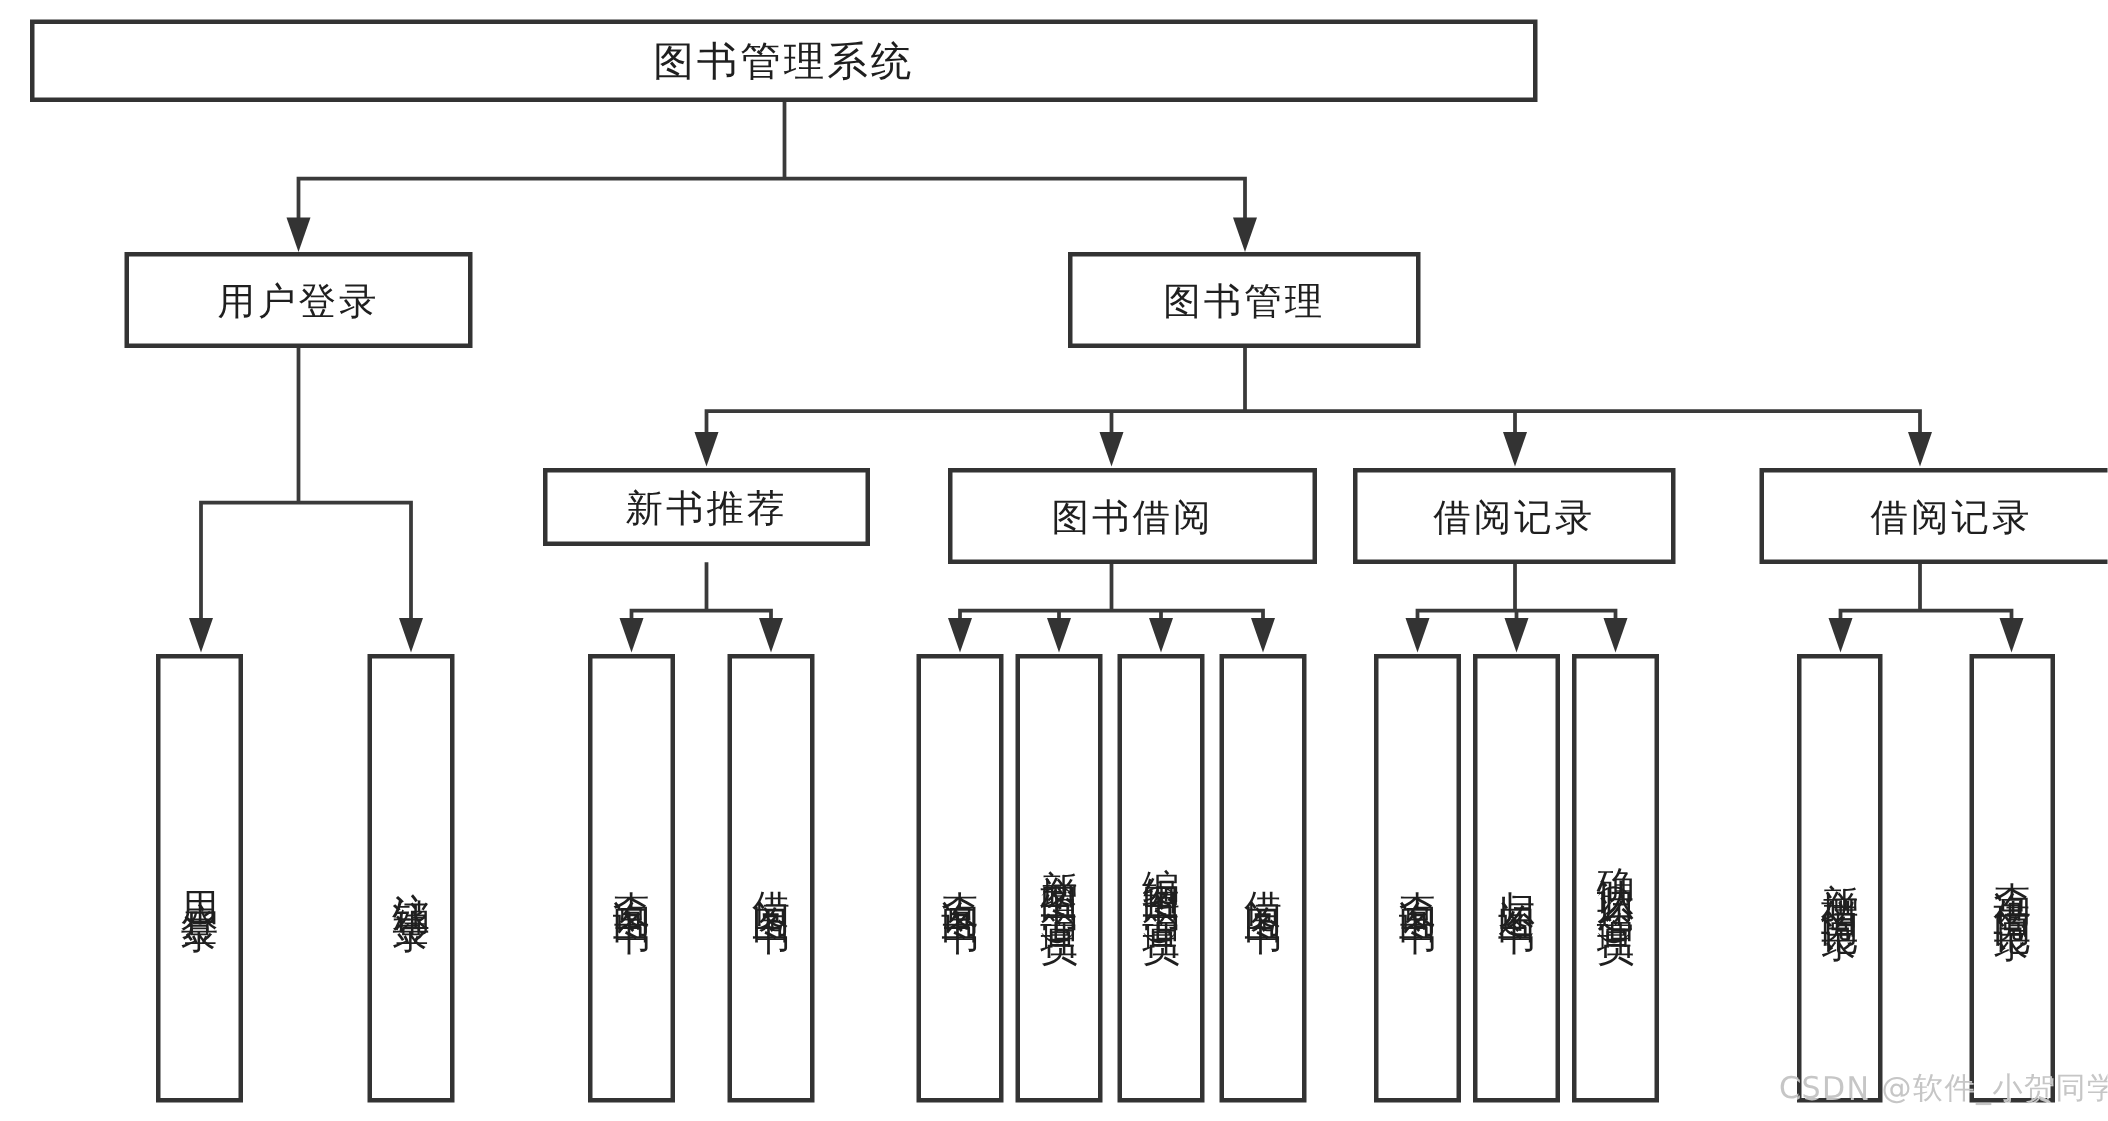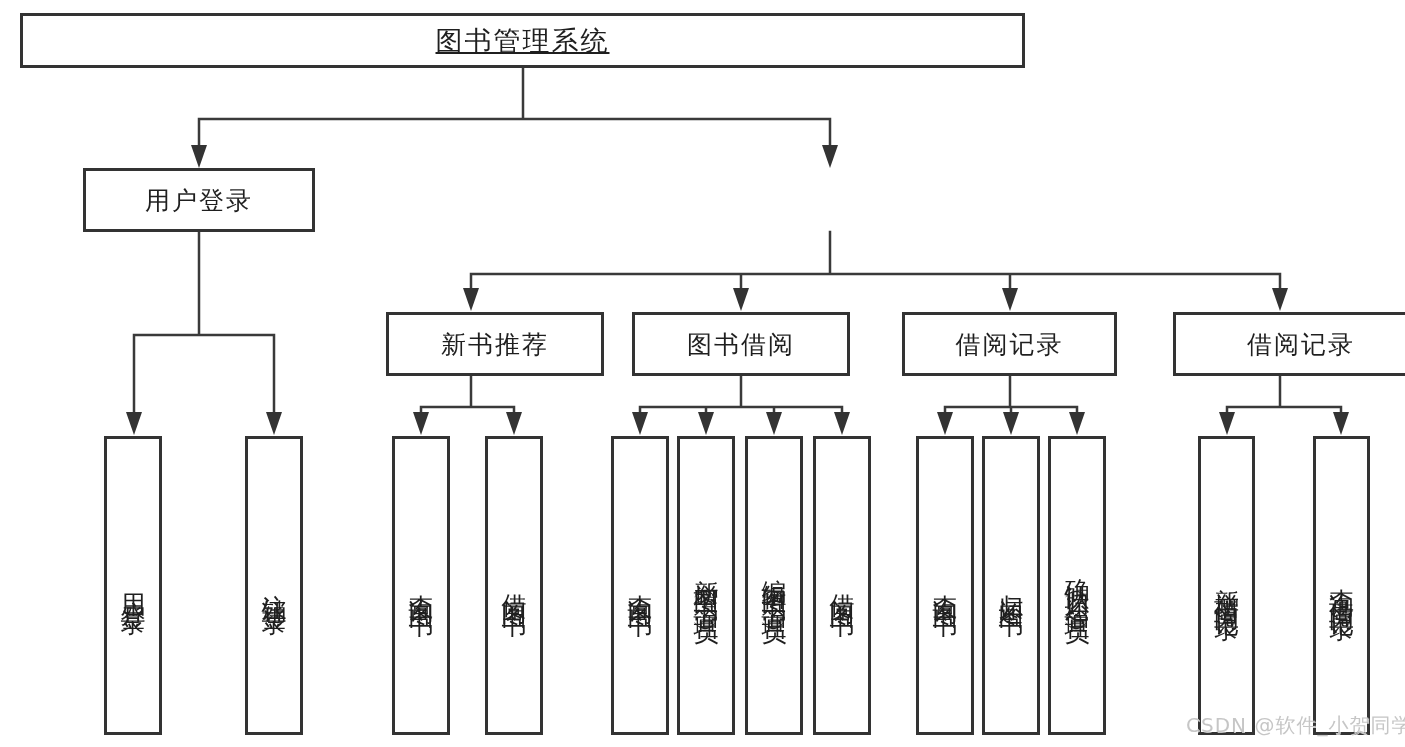--- a/index.html
+++ b/index.html
@@ -39,21 +39,20 @@
     z-index:2;
     color:var(--text);
   }
   .hbox{
     font-size:25px;
     letter-spacing:2px;
     white-space:nowrap;
   }
   .root-box{
     font-size:27px;
-    text-decoration:underline;
   }
   .vbox{
     writing-mode:vertical-rl;
     text-orientation:mixed;
     font-size:25px;
     letter-spacing:6px;
     line-height:1;
   }
   .watermark{
     position:absolute;
@@ -101,23 +100,24 @@
       <polygon points="1011,435 1003,412 1019,412"></polygon>
       <polygon points="1077,435 1069,412 1085,412"></polygon>
       <polygon points="1227,435 1219,412 1235,412"></polygon>
       <polygon points="1341,435 1333,412 1349,412"></polygon>
     </g>
   </svg>
 
   <div class="node hbox root-box" style="left:20px;top:13px;width:1005px;height:55px;">图书管理系统</div>
 
   <div class="node hbox" style="left:83px;top:168px;width:232px;height:64px;">用户登录</div>
+  <div class="node hbox" style="left:712px;top:168px;width:235px;height:64px;">图书管理</div>
 
-  <div class="node hbox" style="left:362px;top:312px;width:218px;height:64px;margin-left:24px;">新书推荐</div>
-  <div class="node hbox" style="left:632px;top:312px;width:218px;height:64px;">图书借阅</div>
+  <div class="node hbox" style="left:362px;top:312px;width:218px;height:52px;">新书推荐</div>
+  <div class="node hbox" style="left:632px;top:312px;width:246px;height:64px;">图书借阅</div>
   <div class="node hbox" style="left:902px;top:312px;width:215px;height:64px;">借阅记录</div>
   <div class="node hbox" style="left:1173px;top:312px;width:256px;height:64px;">借阅记录</div>
 
   <div class="node vbox" style="left:104px;top:436px;width:58px;height:299px;">用户登录</div>
   <div class="node vbox" style="left:245px;top:436px;width:58px;height:299px;">注销登录</div>
 
   <div class="node vbox" style="left:392px;top:436px;width:58px;height:299px;">查询图书</div>
   <div class="node vbox" style="left:485px;top:436px;width:58px;height:299px;">借阅图书</div>
 
   <div class="node vbox" style="left:611px;top:436px;width:58px;height:299px;">查询图书</div>

